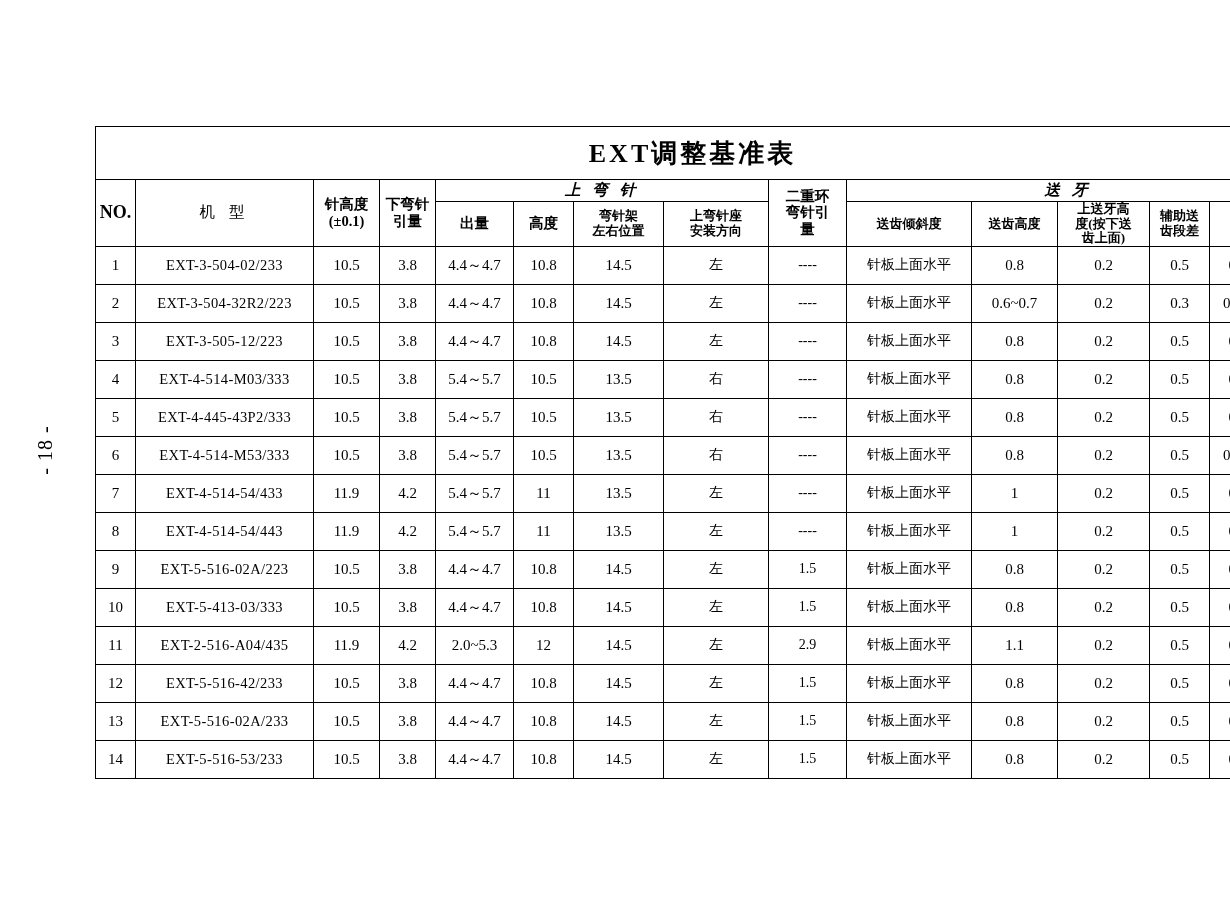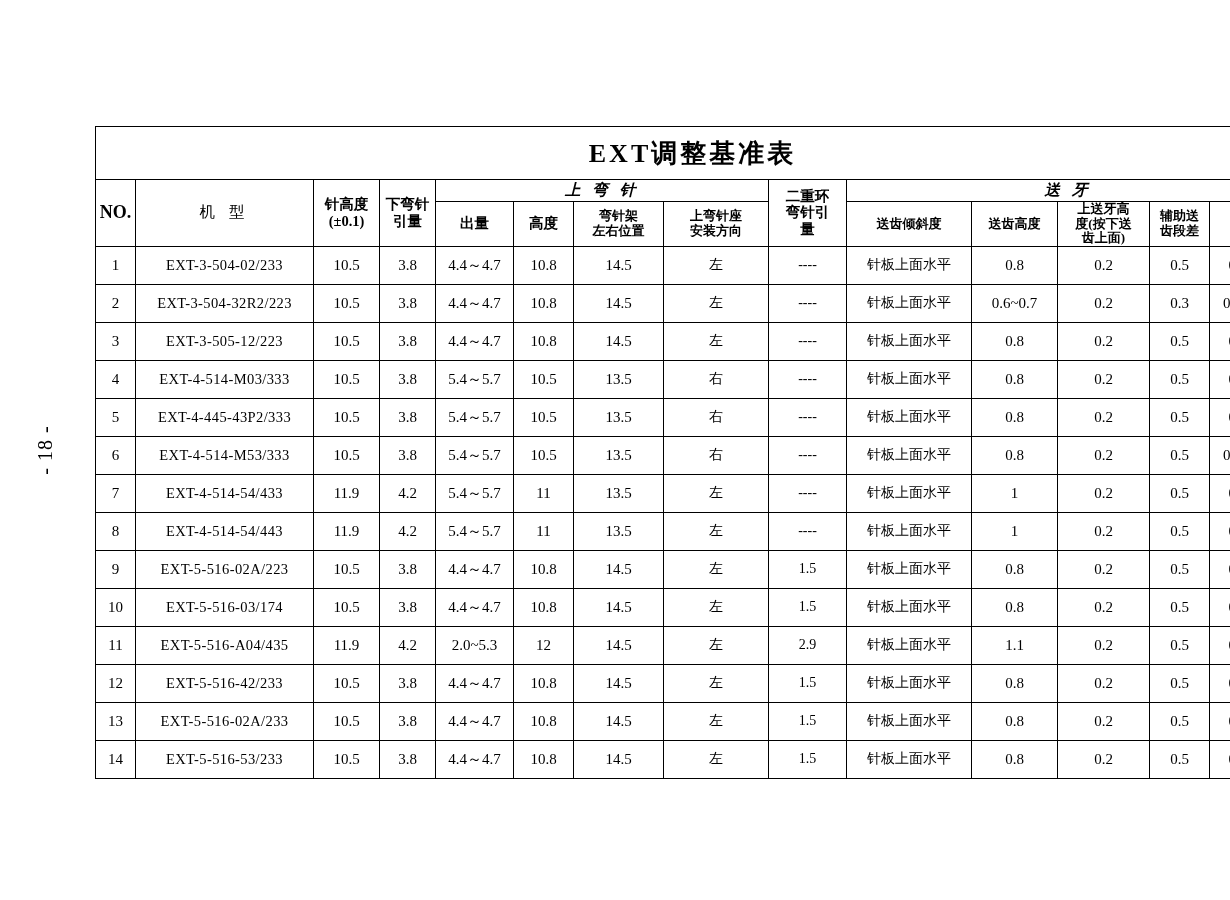--- a/index.html
+++ b/index.html
@@ -341,37 +341,37 @@
             <td class="cjk">左</td>
             <td class="dash">1.5</td>
             <td class="cjk">针板上面水平</td>
             <td class="num">0.8</td>
             <td class="num">0.2</td>
             <td class="num">0.5</td>
             <td class="num">0.35~2</td>
           </tr>
           <tr>
             <td class="num">10</td>
-            <td class="model">EXT-5-516-03/174</td>
+            <td class="model">EXT-5-413-03/333</td>
             <td class="num">10.5</td>
             <td class="num">3.8</td>
             <td class="num">4.4～4.7</td>
             <td class="num">10.8</td>
             <td class="num">14.5</td>
             <td class="cjk">左</td>
             <td class="dash">1.5</td>
             <td class="cjk">针板上面水平</td>
             <td class="num">0.8</td>
             <td class="num">0.2</td>
             <td class="num">0.5</td>
             <td class="num">0.35~2</td>
           </tr>
           <tr>
             <td class="num">11</td>
-            <td class="model">EXT-5-516-A04/435</td>
+            <td class="model">EXT-2-516-A04/435</td>
             <td class="num">11.9</td>
             <td class="num">4.2</td>
             <td class="num">2.0~5.3</td>
             <td class="num">12</td>
             <td class="num">14.5</td>
             <td class="cjk">左</td>
             <td class="dash">2.9</td>
             <td class="cjk">针板上面水平</td>
             <td class="num">1.1</td>
             <td class="num">0.2</td>

